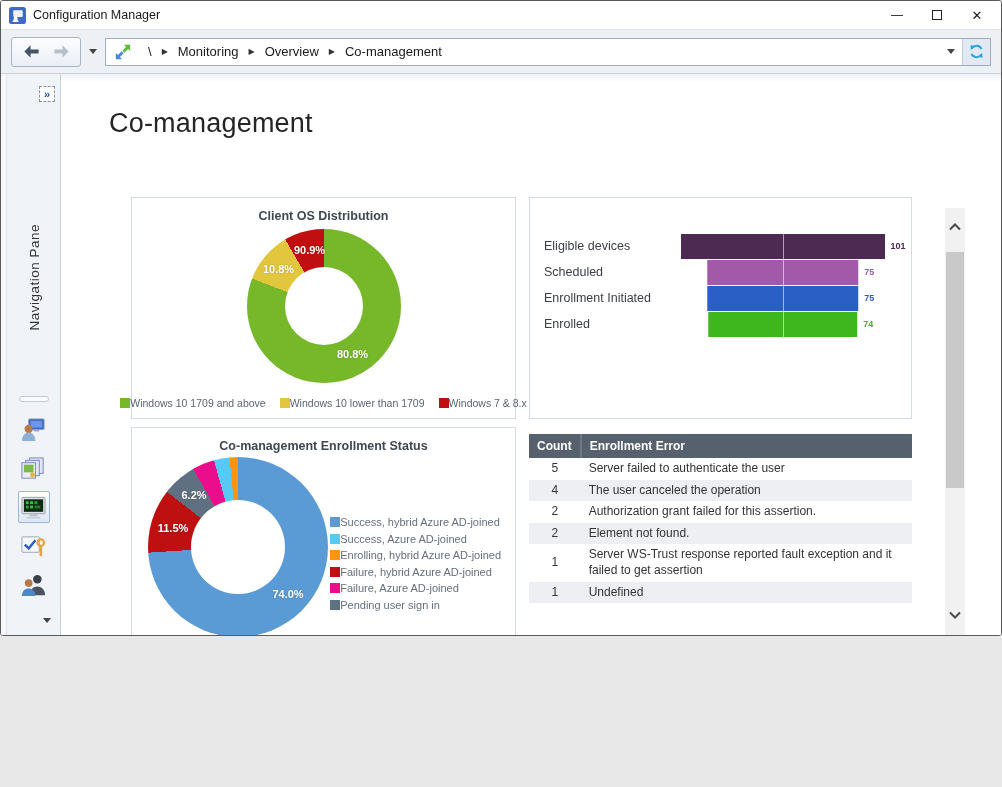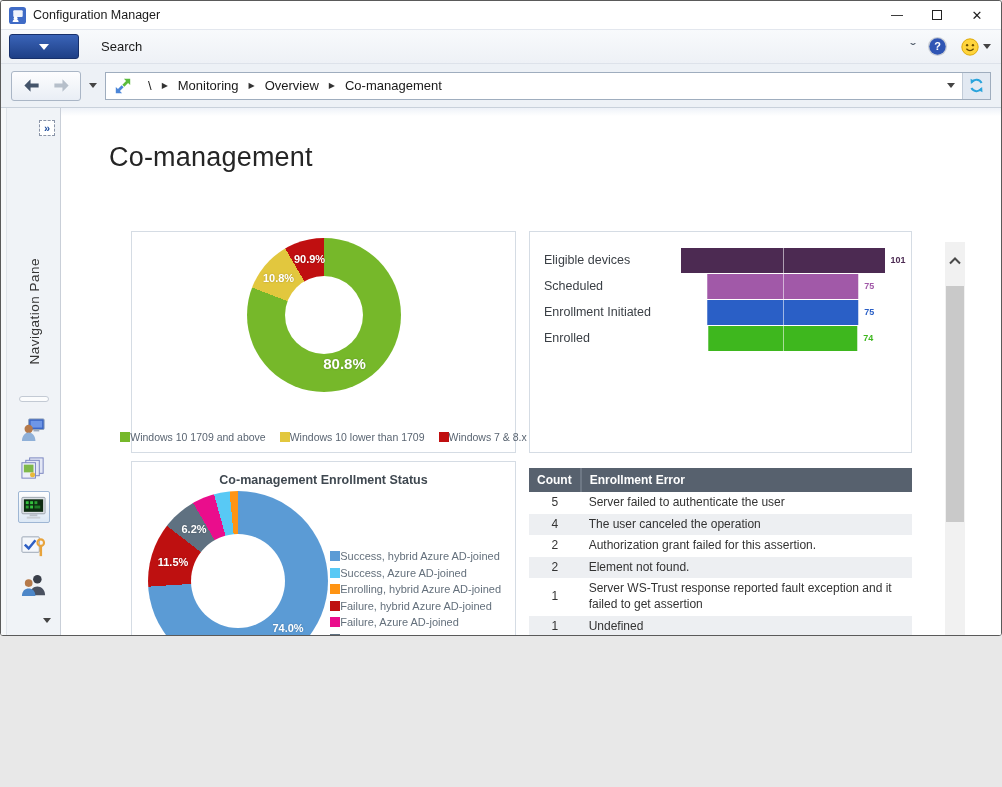--- a/index.html
+++ b/index.html
@@ -77,21 +77,21 @@
   .donut3 .hole{ width:94px; height:94px; }
   .slice-label{ position:absolute; transform:translate(-50%,-50%); color:#fff; font-weight:bold; font-size:11px; text-shadow:0 0 2px rgba(0,0,0,.25); white-space:nowrap; }
 
   .legend-row{ position:absolute; bottom:9px; left:0; width:100%; display:flex; justify-content:center; gap:14px; }
   .legend-item{ display:flex; align-items:center; font-size:10.5px; color:#5a6572; white-space:nowrap; }
   .swatch{ width:10px; height:10px; flex:0 0 auto; }
   .legend-col{ position:absolute; right:14px; top:88px; display:flex; flex-direction:column; gap:4.5px; }
   .legend-col .legend-item{ font-size:11px; color:#64707c; }
 
   
-  .funnel{ display:flex; margin-top:16px; padding:0 8px 0 14px; }
+  .funnel{ display:flex; margin-top:36px; padding:0 8px 0 14px; }
   .funnel-labels{ width:118px; display:flex; flex-direction:column; }
   .flabel{ height:26px; display:flex; align-items:center; font-size:12.5px; color:#3a3f45; line-height:1.1; }
   .funnel-bars{ flex:1; position:relative; }
   .frow{ height:26px; position:relative; }
   .fbar{ position:absolute; left:50%; transform:translateX(-50%); top:0; height:25px; }
   .fval{ position:absolute; top:7px; font-size:9px; font-weight:bold; }
   .fline{ position:absolute; left:50%; top:0; width:1px; height:103px; background:rgba(255,255,255,.55); z-index:2; }
 
   
   .err-table{ width:100%; border-collapse:collapse; margin-top:7px; font-size:12px; color:#333; }
@@ -131,43 +131,20 @@
         <span class="min-glyph">—</span>
       </div>
     <div class="winbtn">
         <span class="max-glyph"></span>
       </div>
     <div class="winbtn">
         <span class="close-glyph">✕</span>
       </div>
   </div>
 
-  <div class="menurow">
-    <div class="app-menu-btn">
-      <span class="app-menu-caret"></span>
-    </div>
-    <span class="search-tab">Search</span>
-    <div class="ribbon-right">
-      <span class="chev-down">ˇ</span>
-      <svg width="21" height="21" viewBox="0 0 22 22">
-        <circle cx="11" cy="11" r="10" fill="#c9ced6"></circle>
-        <circle cx="11" cy="11" r="8.6" fill="#2F55B4"></circle>
-        <text x="11" y="15" text-anchor="middle" font-size="11.5" font-weight="bold" fill="#fff">?</text>
-      </svg>
-      <div class="smiley-wrap">
-        <svg width="20" height="20" viewBox="0 0 22 22">
-          <circle cx="11" cy="11" r="9" fill="#FFD43B" stroke="#D9A400"></circle>
-          <circle cx="7.8" cy="9" r="1.3" fill="#6b4e00"></circle>
-          <circle cx="14.2" cy="9" r="1.3" fill="#6b4e00"></circle>
-          <path d="M7 13 q4 4 8 0" stroke="#6b4e00" stroke-width="1.4" fill="none"></path>
-        </svg>
-        <span class="tiny-caret"></span>
-      </div>
-    </div>
-  </div>
 
   <div class="addressrow">
     <div class="navbtns">
       <div class="navbtn">
         <svg width="19" height="19" viewBox="0 0 20 20">
           <path d="M9 3.5 L2.5 10 L9 16.5 L9 12 L17.5 12 L17.5 8 L9 8 Z" fill="#44546A"></path>
         </svg>
       </div>
       <div class="navbtn">
         <svg width="19" height="19" viewBox="0 0 20 20">
@@ -272,23 +249,24 @@
       </div>
     </div>
 
     <div class="content">
       <div class="content-topband"></div>
       <h1 class="page-title">Co-management</h1>
 
       <div class="dashboard">
 
         <div class="panel p1">
+          <div class="panel-title">Client OS Distribution</div>
           <div class="donut donut1" style="background: conic-gradient(rgb(118, 184, 42) 0deg, rgb(118, 184, 42) 290.88deg, rgb(226, 199, 62) 290.88deg, rgb(226, 199, 62) 329.76deg, rgb(192, 15, 16) 329.76deg, rgb(192, 15, 16) 359.64deg);">
             <div class="hole"></div>
-            <span class="slice-label" style="left:98px; top:125px; font-size:15px;">80.8%</span>
+            <span class="slice-label" style="left:106px; top:125px; font-size:11px;">80.8%</span>
             <span class="slice-label" style="left:32px; top:40px;">10.8%</span>
             <span class="slice-label" style="left:63px; top:21px;">90.9%</span>
           </div>
           <div class="legend-row">
             <span class="legend-item">
                 <span class="swatch" style="background: rgb(118, 184, 42);"></span>
                 <span>Windows 10 1709 and above</span>
               </span>
             <span class="legend-item">
                 <span class="swatch" style="background: rgb(226, 199, 62);"></span>

